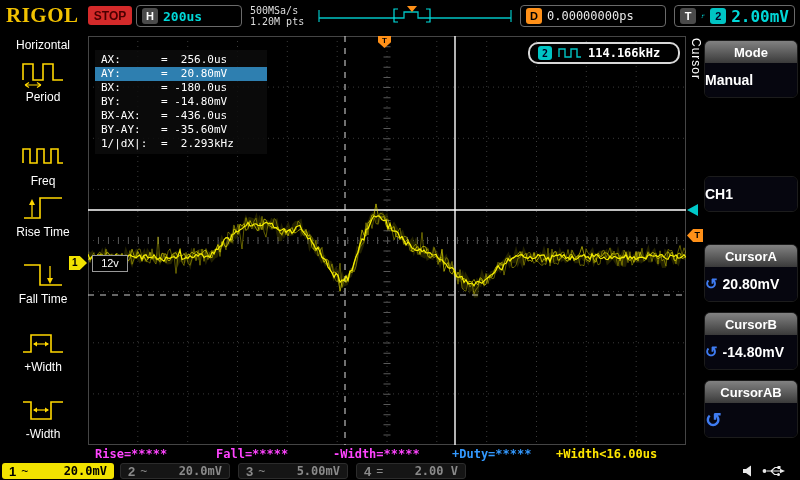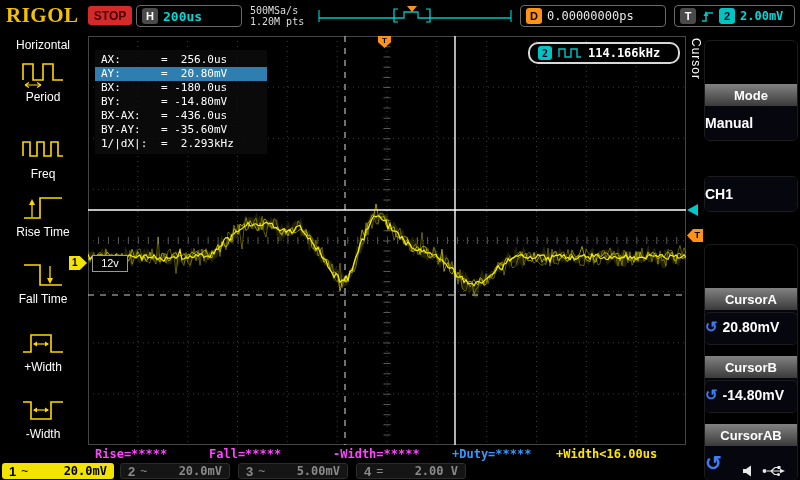--- a/index.html
+++ b/index.html
@@ -57,21 +57,21 @@
               font-size:9px;font-weight:bold;line-height:13px;text-align:right;padding-right:3px;box-sizing:border-box;}
   #trig-top{left:290px;top:0;width:13px;height:12px;background:#ff9018;color:#000;
             clip-path:polygon(0 0,100% 0,100% 52%,50% 100%,0 52%);
             font-size:8px;font-weight:bold;text-align:center;line-height:10px;}
 
   
   #cursor-tab{left:689px;top:38px;height:70px;color:#fff;font-size:12px;letter-spacing:1px;
               writing-mode:vertical-rl;}
   .menu-btn{left:704px;width:92px;border-radius:6px;overflow:hidden;border:1px solid #1c1c1c;cursor:pointer;}
   .mb-head{height:22px;background:linear-gradient(#828282,#3a3a3a);color:#fff;font-size:13px;
-           font-weight:bold;display:flex;align-items:center;justify-content:center;margin-top:43px;}
+           font-weight:bold;display:flex;align-items:center;justify-content:center;}
   .mb-val{height:34px;background:#06060f;display:flex;align-items:center;justify-content:flex-start;
           gap:5px;color:#fff;font-size:14px;font-weight:bold;}
   .swirl{color:#3f7cf2;font-size:15px;font-weight:bold;}
   .swirl.big{font-size:20px;}
   .dashes{width:58px;border-top:2px dashed #fff;height:0;}
 
   
   .meas{top:447px;font-size:12px;font-weight:bold;font-family:"DejaVu Sans Mono",monospace;}
   .ch-box{top:463px;height:16px;border-radius:3px;display:flex;align-items:center;
           padding:0 7px;box-sizing:border-box;font-size:12px;cursor:pointer;}
@@ -115,34 +115,34 @@
     <span class="white-val">0.00000000ps</span>
   </div>
 
   <div class="abs tb-box" id="tbox">
     <span class="chip chip-gray">T</span>
     <svg width="13" height="16" viewBox="0 0 13 16">
       <path d="M1 13 H5 V5 H12" fill="none" stroke="#00c4c4" stroke-width="1.5"></path>
       <polygon points="2.5,8 7.5,8 5,3" fill="#00c4c4"></polygon>
     </svg>
     <span class="chip chip-teal">2</span>
-    <span class="teal-text" style="font-size:12px">2.00mV</span>
+    <span class="teal-text" style="font-size:16px">2.00mV</span>
   </div>
 
   <div class="abs" id="left-title">Horizontal</div>
 
   <div class="abs lm-item" style="top:58px">
     <svg width="46" height="30" viewBox="0 0 46 30">
       <path d="M3 22 V6 H13 V22 H23 V6 H33 V22 H43" fill="none" stroke="#ffd700" stroke-width="1.6"></path>
       <path d="M5 27 H21 M5 27 l4 -2.5 M5 27 l4 2.5 M21 27 l-4 -2.5 M21 27 l-4 2.5" fill="none" stroke="#ffd700" stroke-width="1.2"></path>
     </svg>
     <span>Period</span>
   </div>
 
-  <div class="abs lm-item" style="top:135px">
+  <div class="abs lm-item" style="top:142px">
     <svg width="46" height="30" viewBox="0 0 46 30">
       <path d="M3 21 V7 H10 V21 H17 V7 H24 V21 H31 V7 H38 V21 H43" fill="none" stroke="#ffd700" stroke-width="1.6"></path>
     </svg>
     <span>Freq</span>
   </div>
 
   <div class="abs lm-item" style="top:260px">
     <svg width="46" height="30" viewBox="0 0 46 30">
       <path d="M4 5 H20 V25 H42" fill="none" stroke="#ffd700" stroke-width="1.6"></path>
       <path d="M30 6 V19" fill="none" stroke="#ffd700" stroke-width="1.3"></path>
@@ -276,21 +276,21 @@
   </div>
 
   <div class="abs menu-btn" style="top:380px">
     <div class="mb-head">CursorAB</div>
     <div class="mb-val">
         <span class="swirl big">↺</span>
       </div>
   </div>
 
   <span class="abs meas" style="left: 95px; color: rgb(255, 68, 255);">Rise=*****</span>
-  <span class="abs meas" style="left: 209px; color: rgb(255, 68, 255);">Fall=*****</span>
+  <span class="abs meas" style="left: 216px; color: rgb(255, 68, 255);">Fall=*****</span>
   <span class="abs meas" style="left: 333px; color: rgb(255, 68, 255);">-Width=*****</span>
   <span class="abs meas" style="left: 452px; color: rgb(51, 153, 255);">+Duty=*****</span>
   <span class="abs meas" style="left: 556px; color: rgb(255, 230, 0);">+Width&lt;16.00us</span>
 
   <div class="abs ch-box ch-active" style="left:2px;width:112px">
     <span class="ch-num">1</span>
     <span class="ch-coup">~</span>
     <span class="ch-scale">20.0mV</span>
   </div>
   <div class="abs ch-box ch-inactive" style="left:120px;width:110px">

